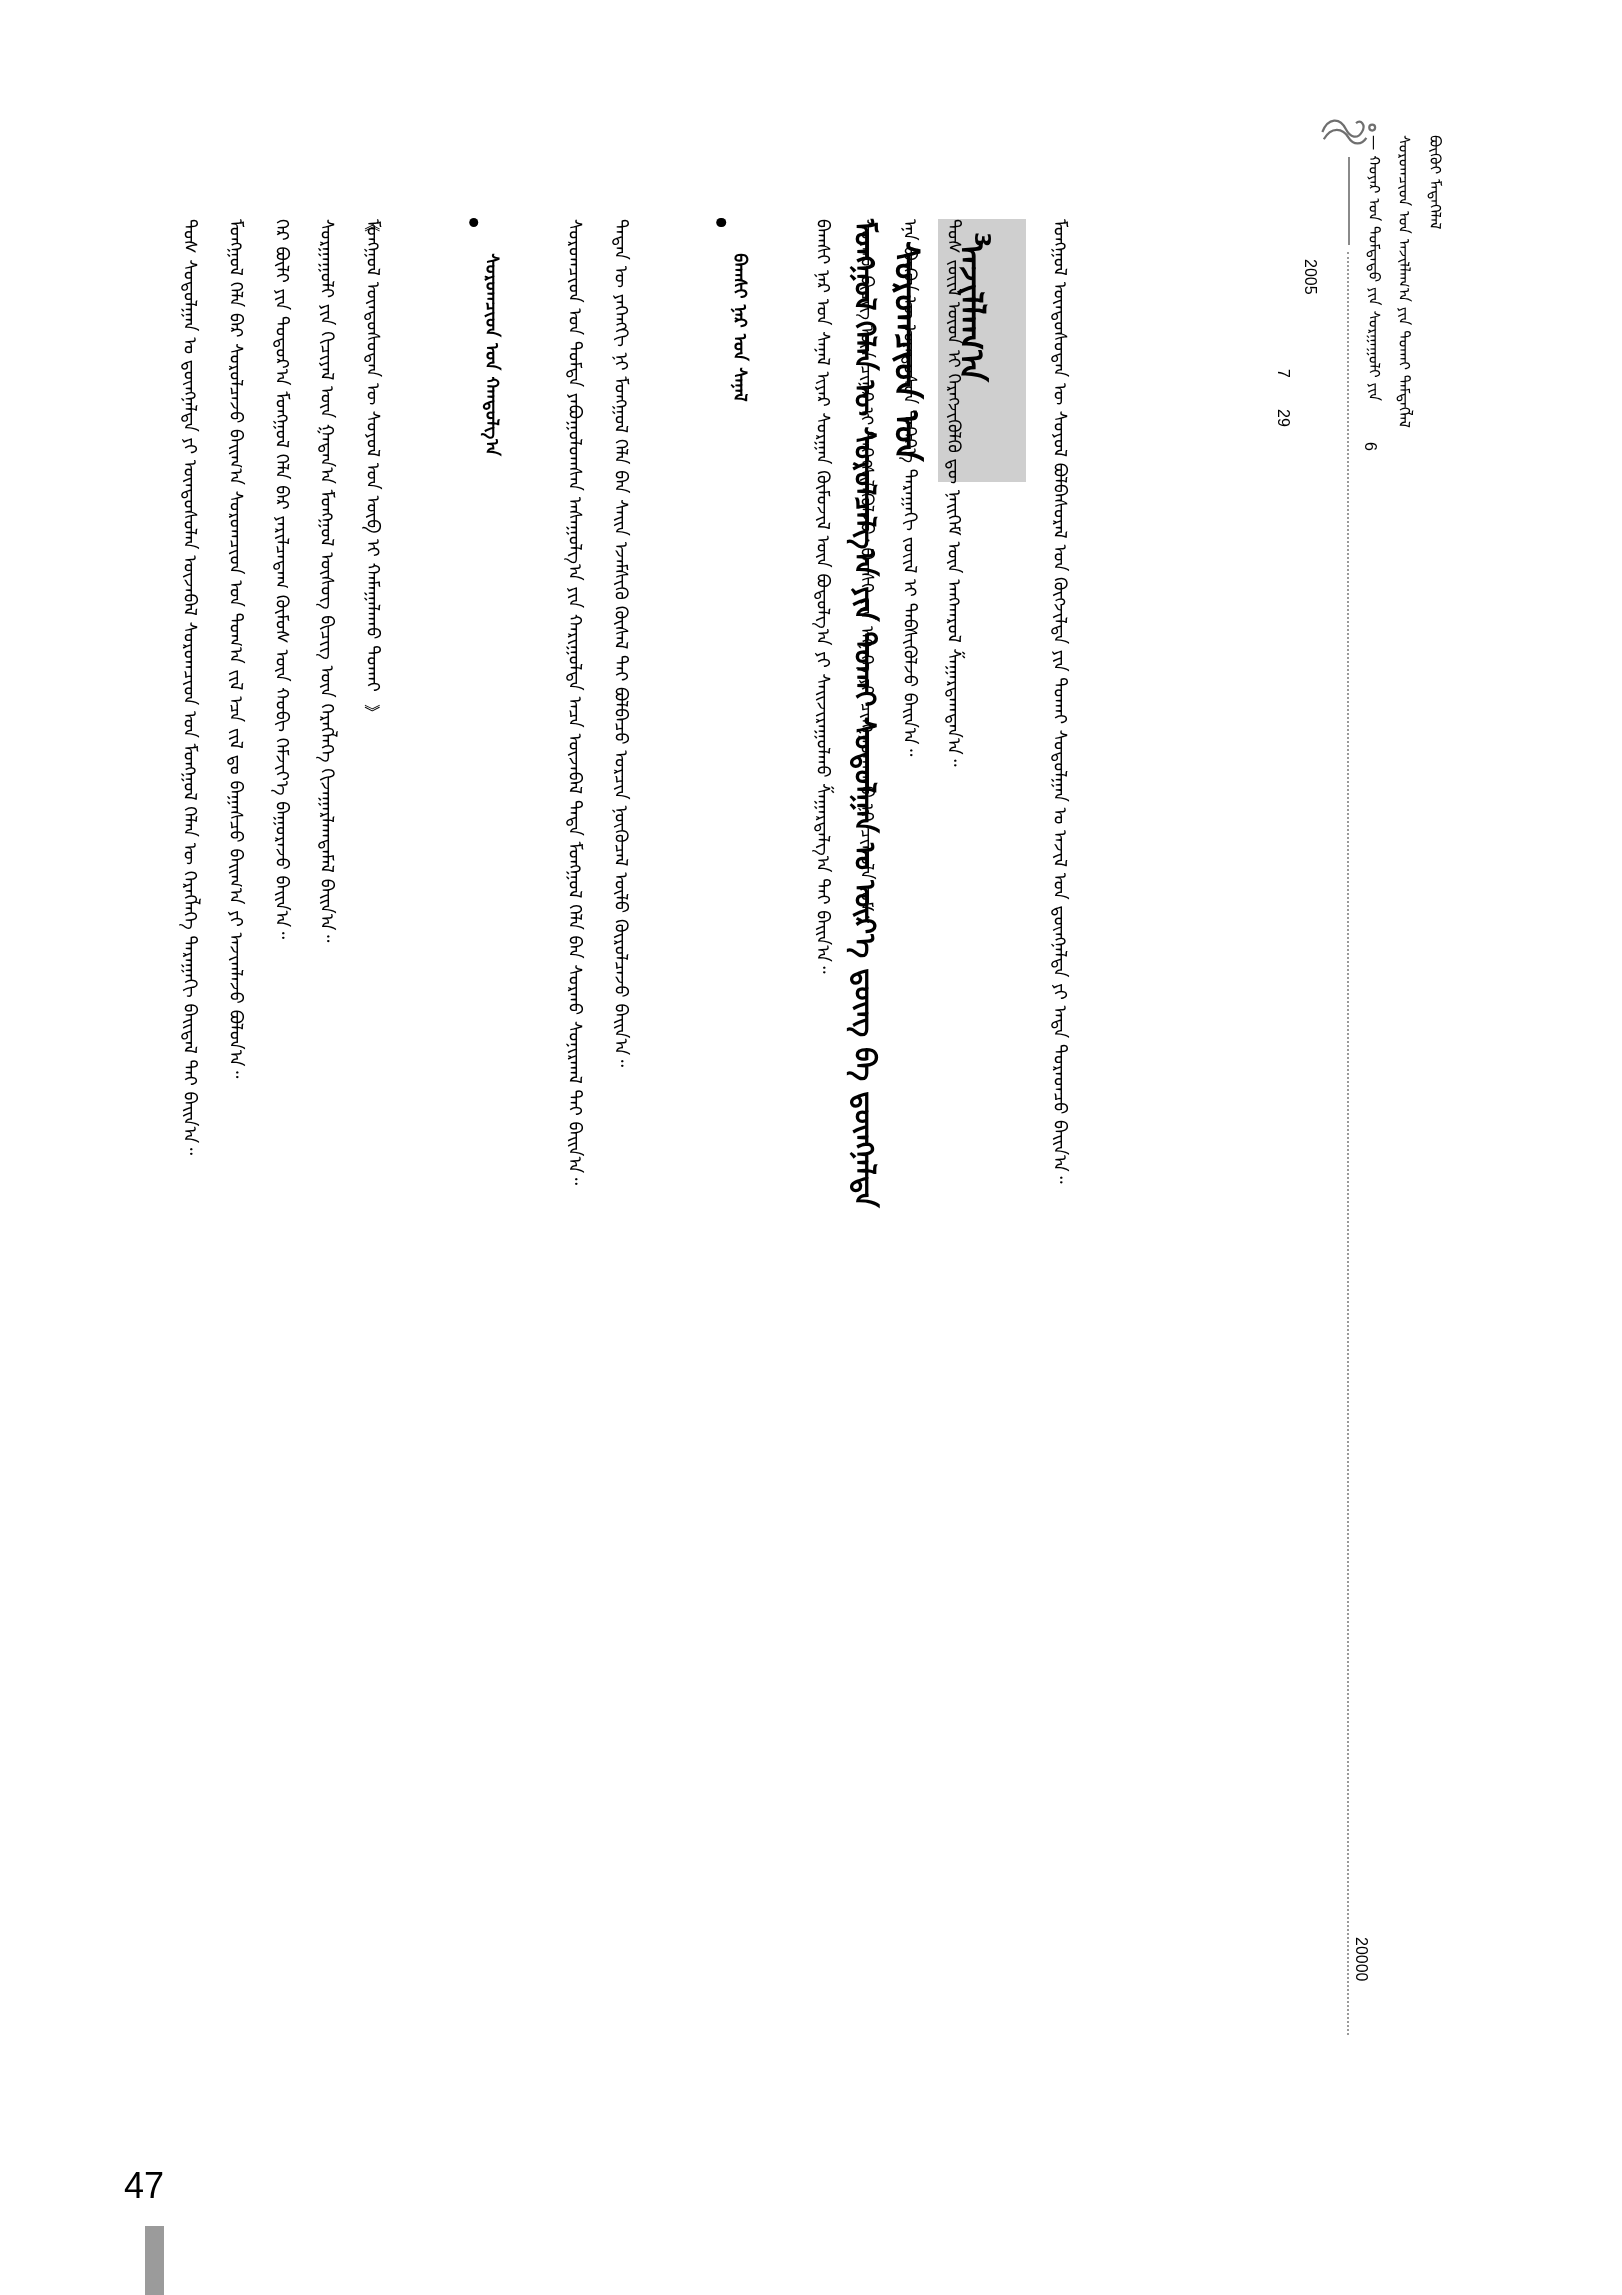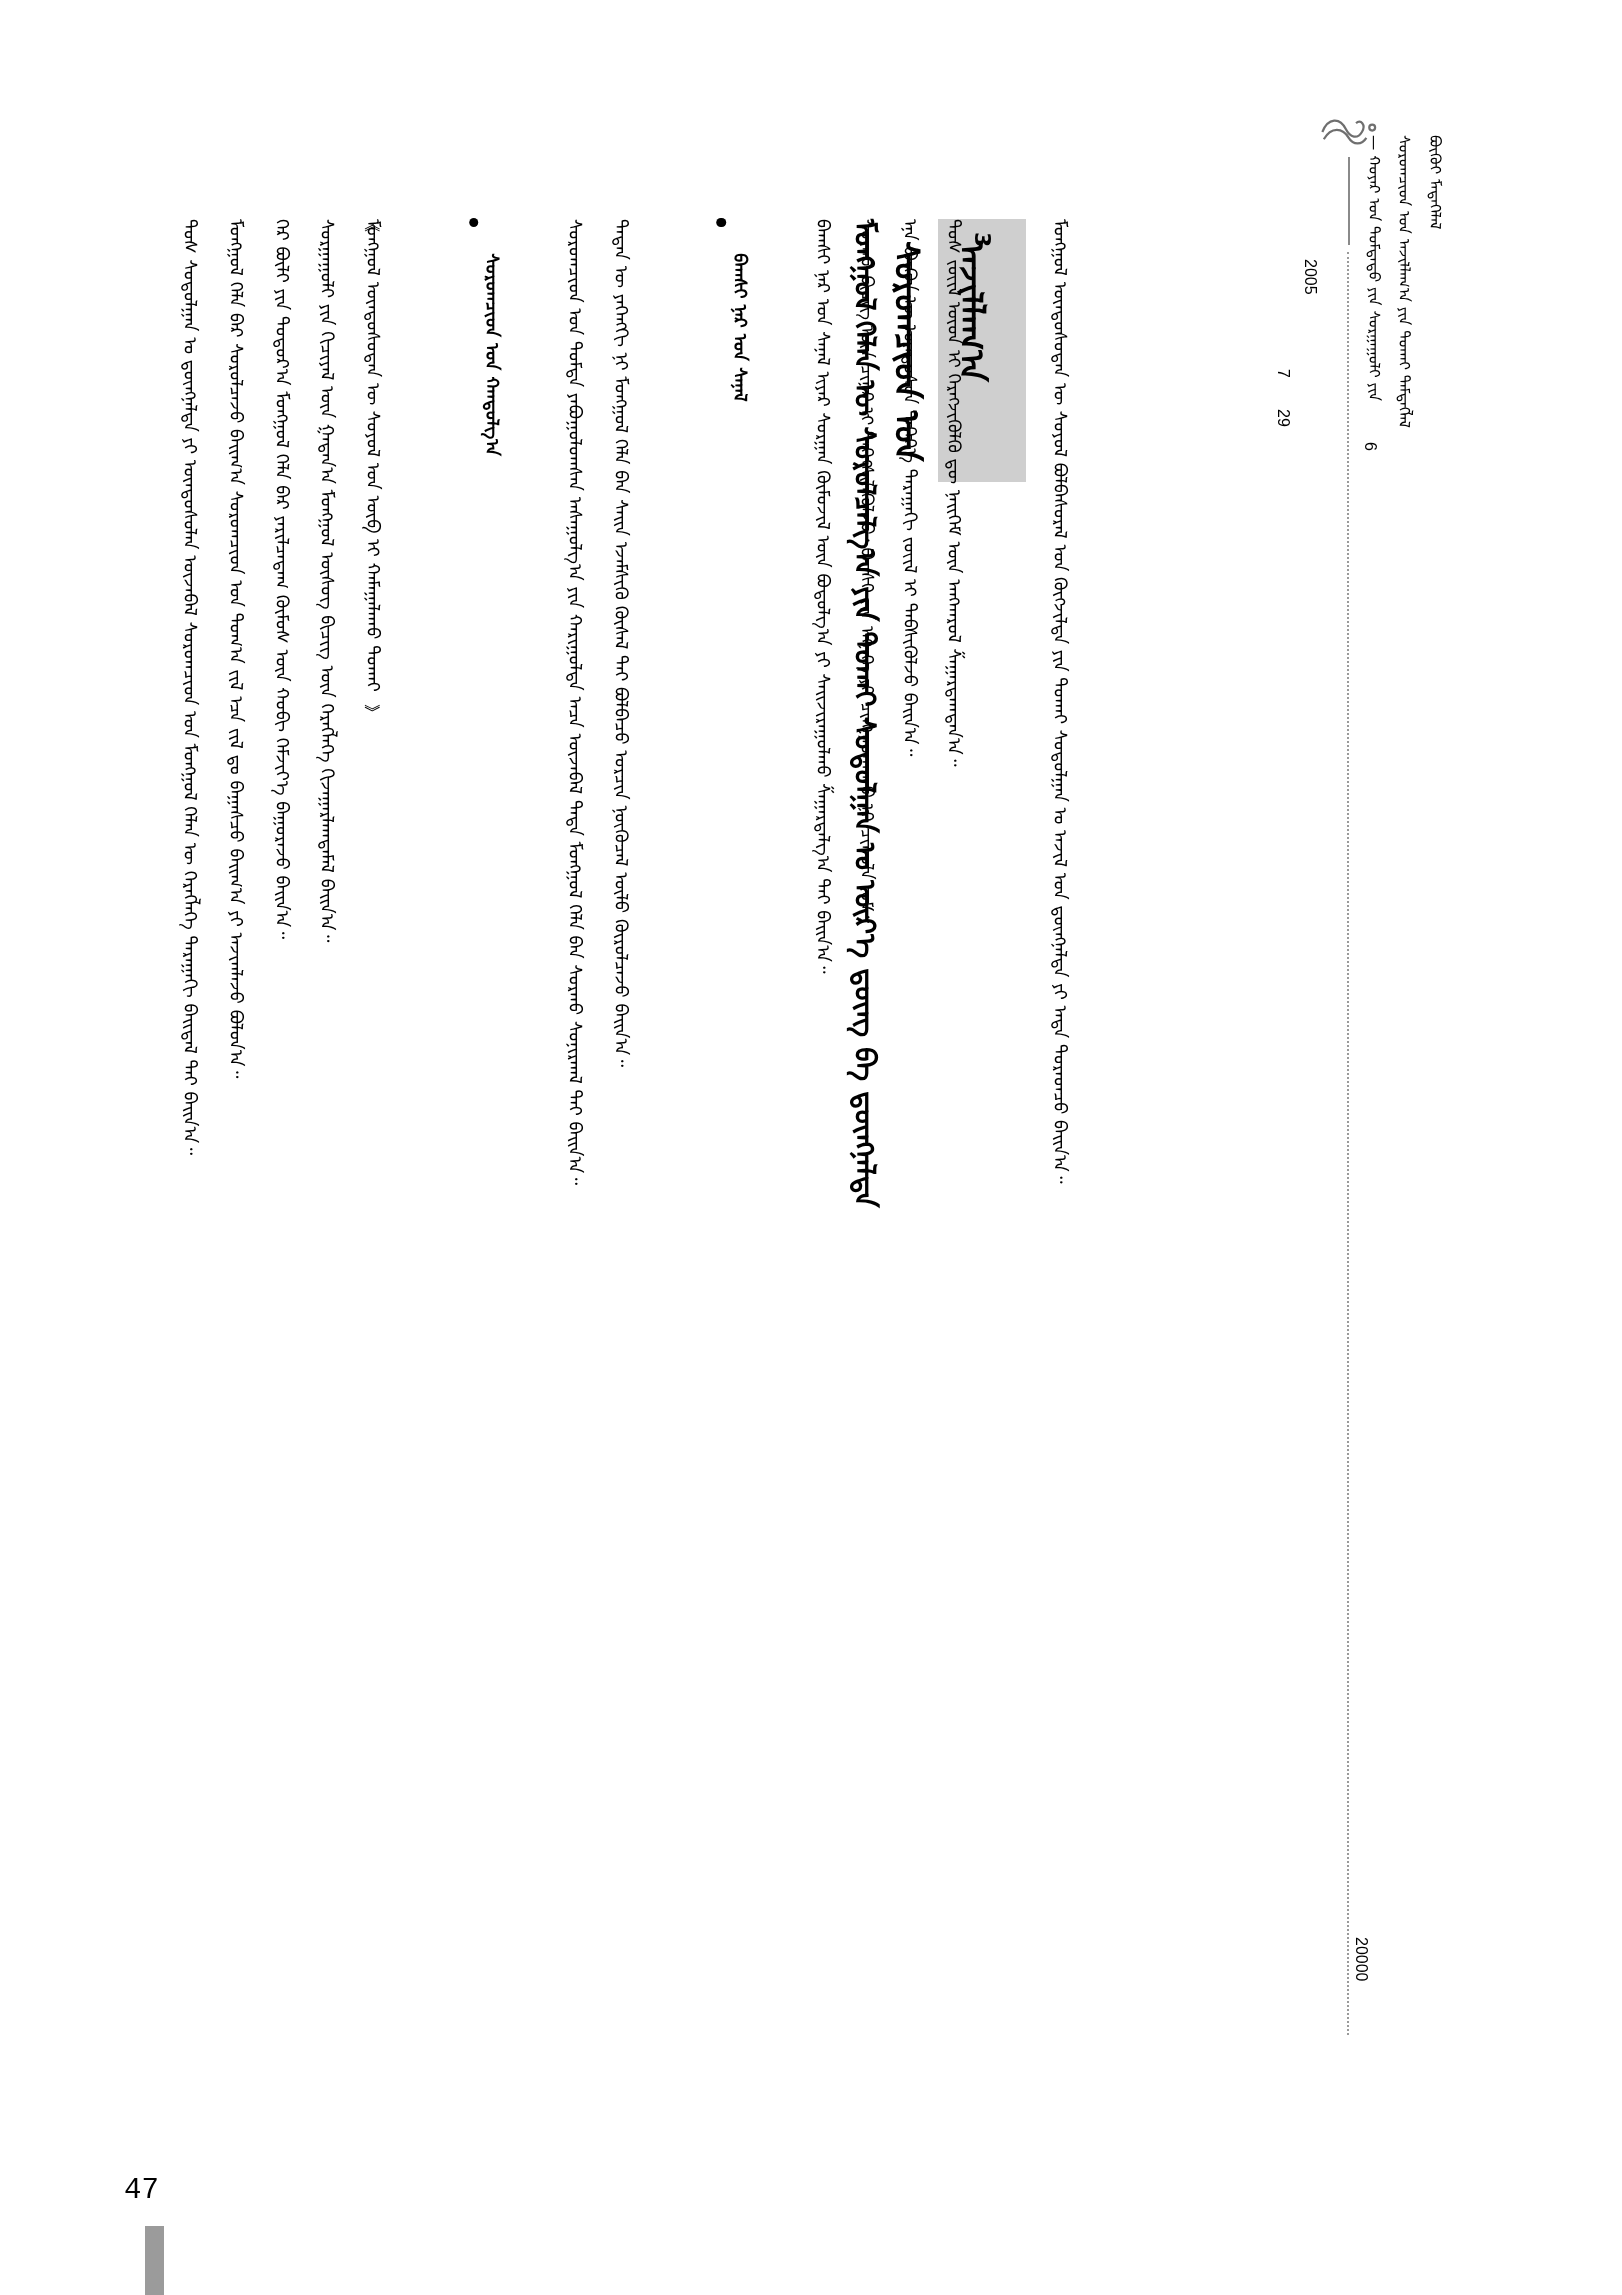--- a/index.html
+++ b/index.html
@@ -176,22 +176,22 @@
   #num-29   { top: 409px; right: 330px; }
   #num-7    { top: 369px; right: 330px; }
   #num-6    { top: 442px; right: 243px; }
   #num-20000{ top: 1937px; right: 252px; }
 
   
   #page-number {
     position: absolute;
     bottom: 88px;
     left: 124px;
-    font-family: Liberation Mono, monospace;
-    font-size: 29px;
+    font-family: Liberation Sans, sans-serif;
+    font-size: 36px;
     color: #000;
   }
   #footer-bar {
     position: absolute;
     bottom: 0;
     left: 145px;
     width: 19px;
     height: 69px;
     background: #9b9b9b;
   }

